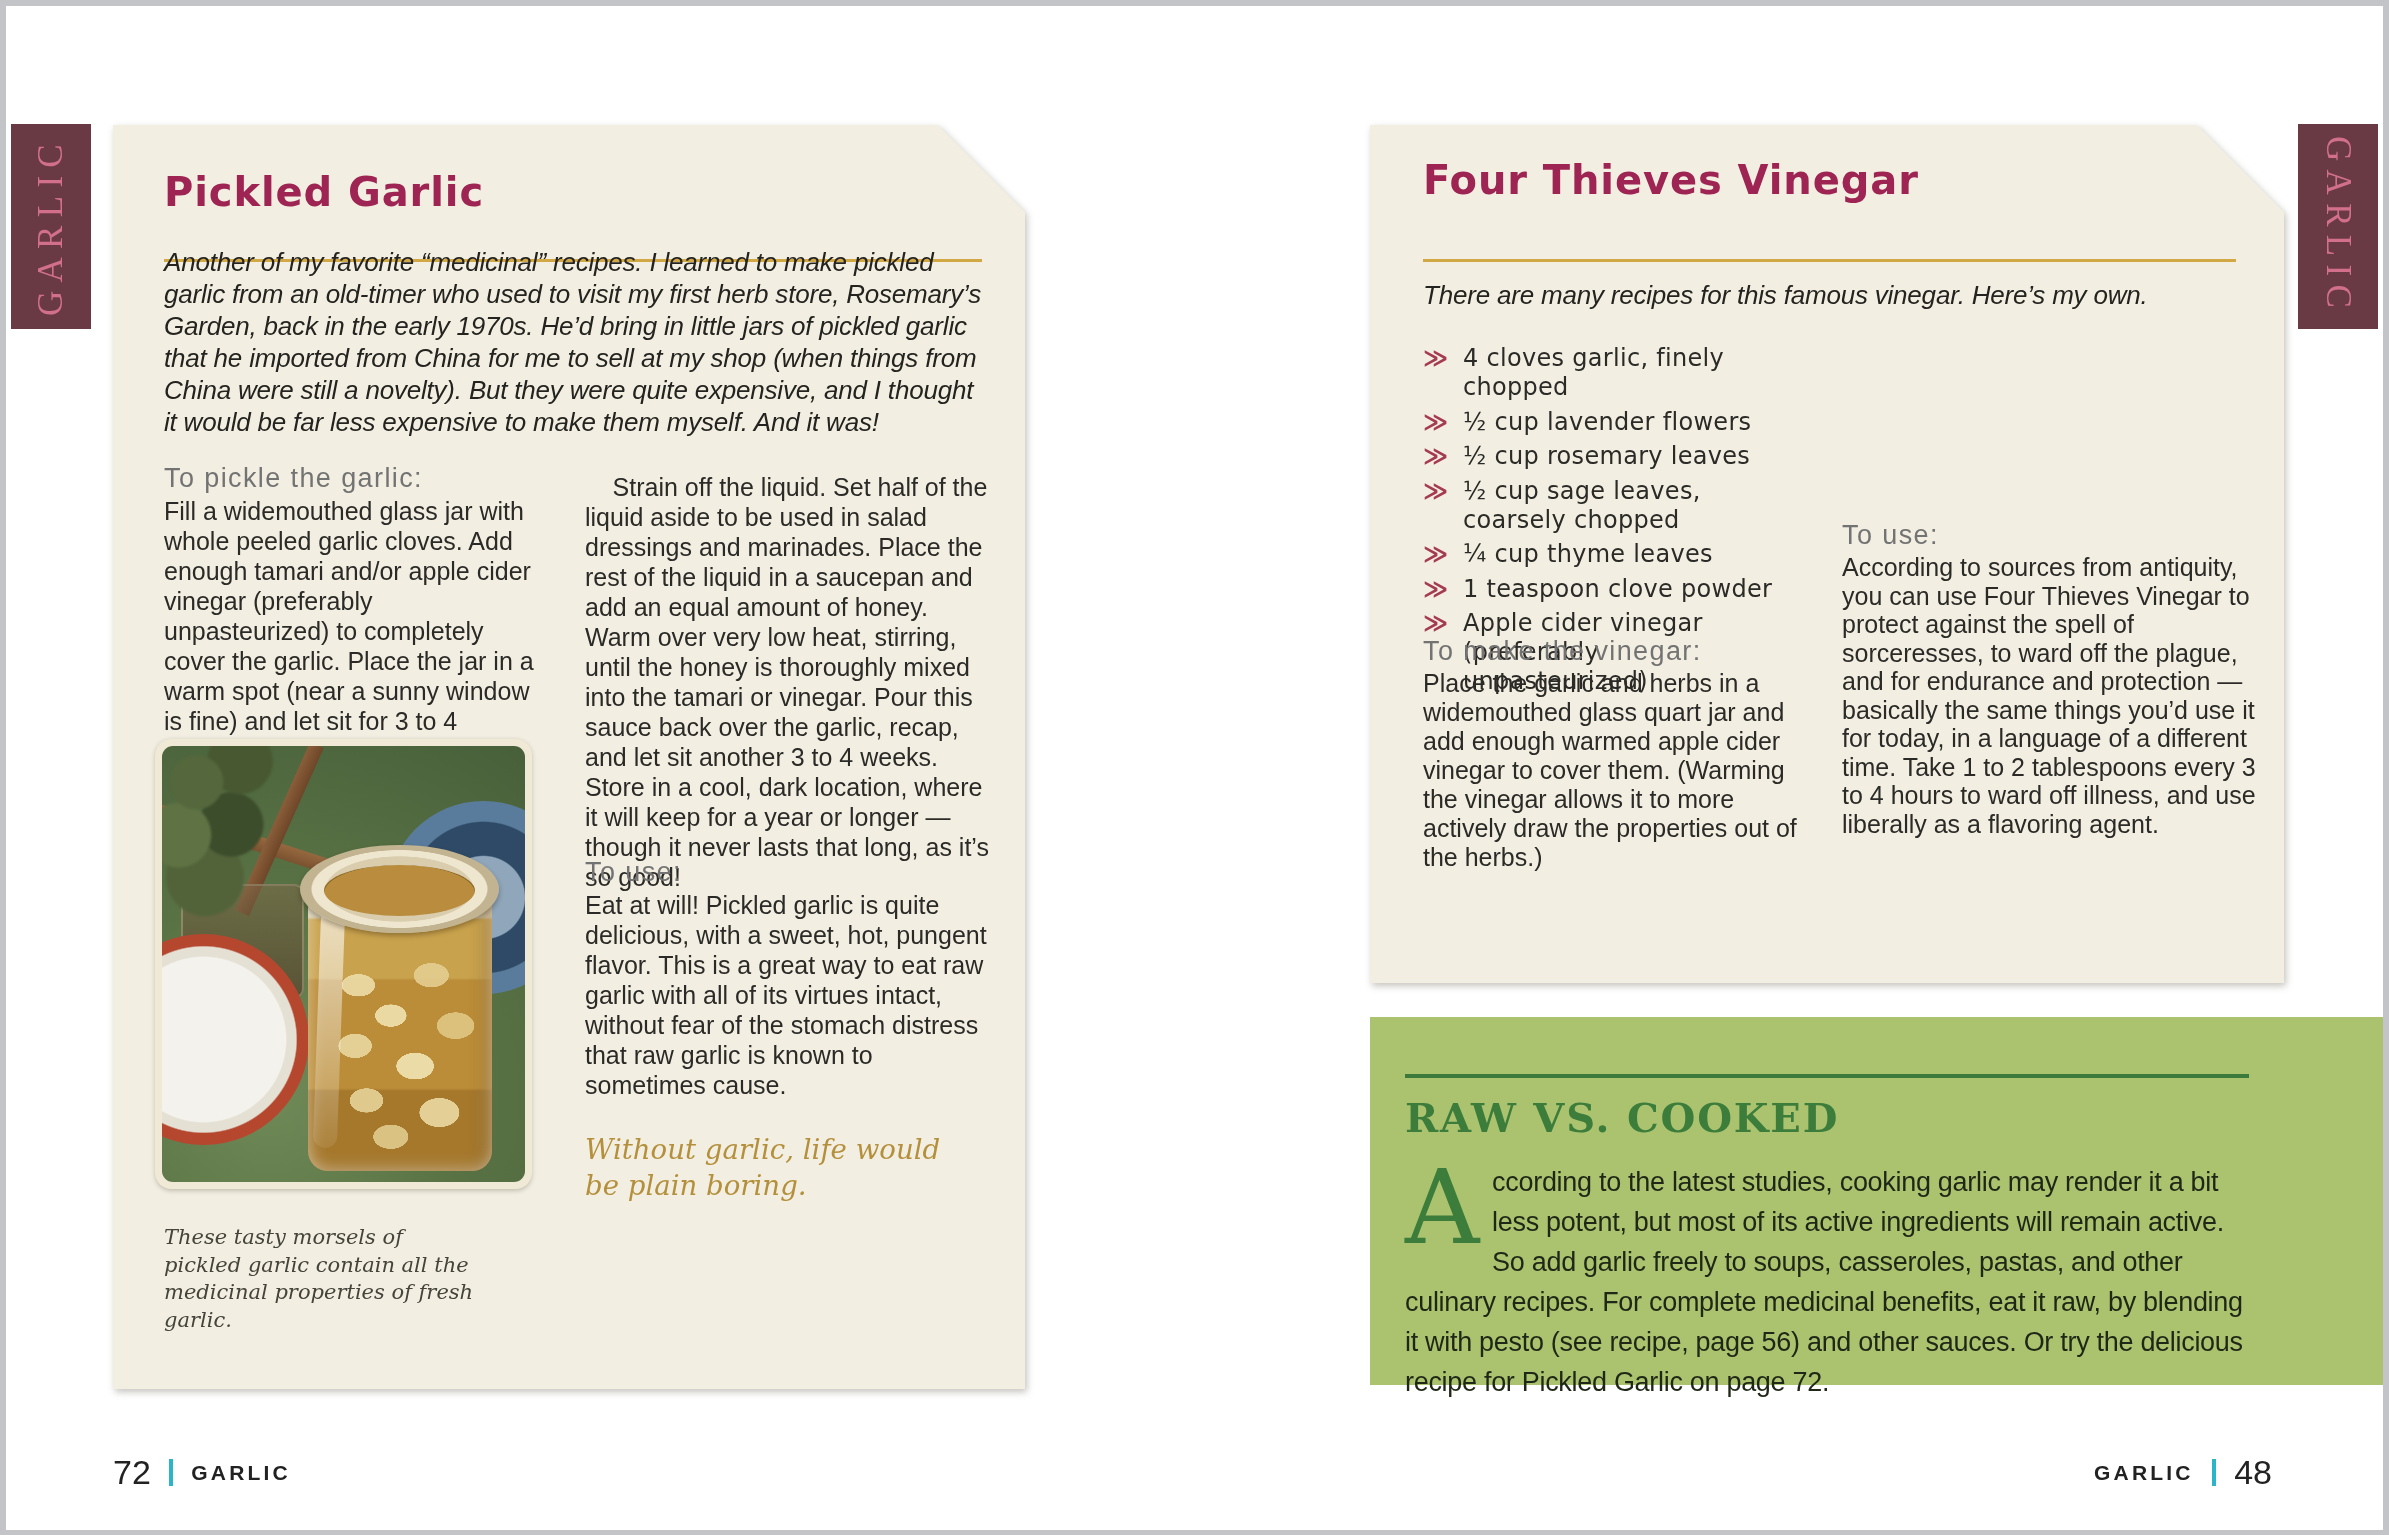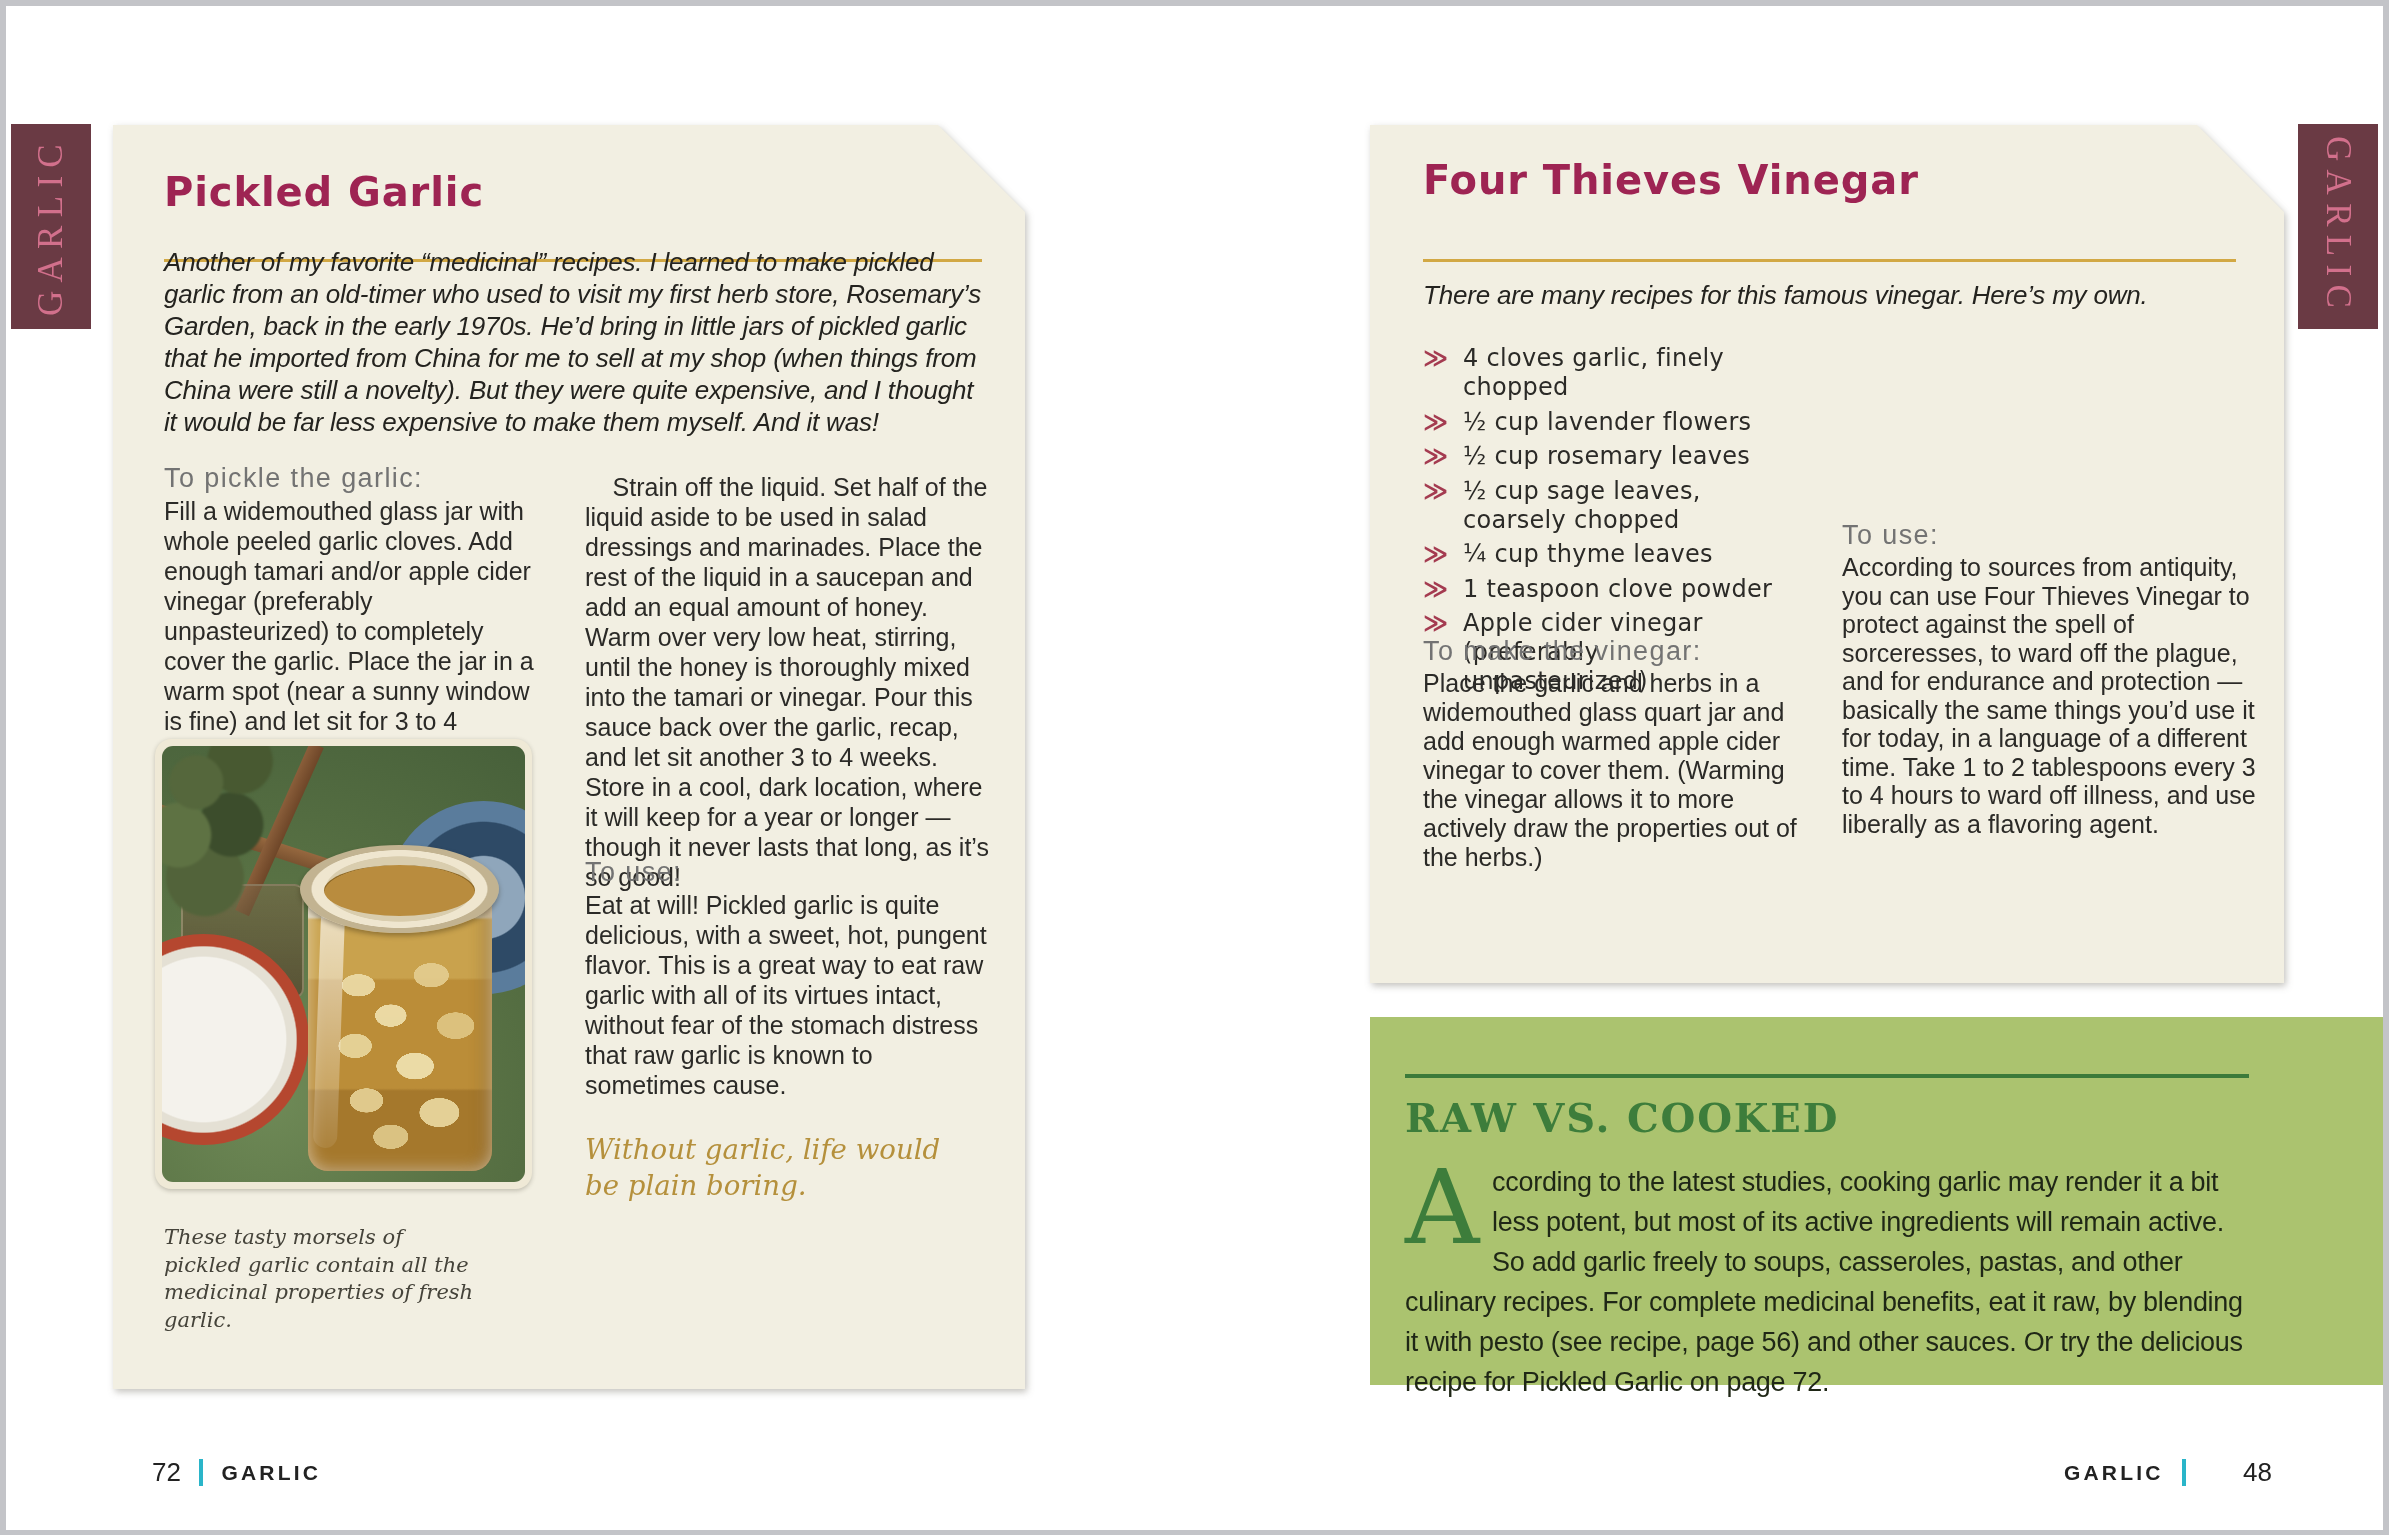--- a/index.html
+++ b/index.html
@@ -94,21 +94,21 @@
         font-size:40px;letter-spacing:1.8px;color:#3d7d3b;}
   .green-body{position:absolute;left:35px;top:145px;width:845px;font-size:27px;line-height:40px;
         color:#1f2716;letter-spacing:-0.3px;}
   .dropcap{float:left;font-family:"DejaVu Serif",serif;font-size:103px;line-height:79px;
         padding:5.5px 13px 0 0;color:#3d7d3b;}
 
   
   .footer{position:absolute;top:1450px;display:flex;align-items:center;height:33px;}
   .footer-left{left:107px;}
   .footer-right{right:111px;}
-  .pg-num{font-size:26px;color:#222;margin-left:39px;}
+  .pg-num{font-size:34px;color:#222;}
   .f-bar{width:3.7px;height:27.6px;background:#2ab5c9;margin:0 18.4px;}
   .f-sec{font-size:21px;font-weight:bold;letter-spacing:3.2px;color:#222;}
 
   .indent{text-indent:27.6px;}
 </style>
 </head>
 <body>
 
 <div class="screen">
 

